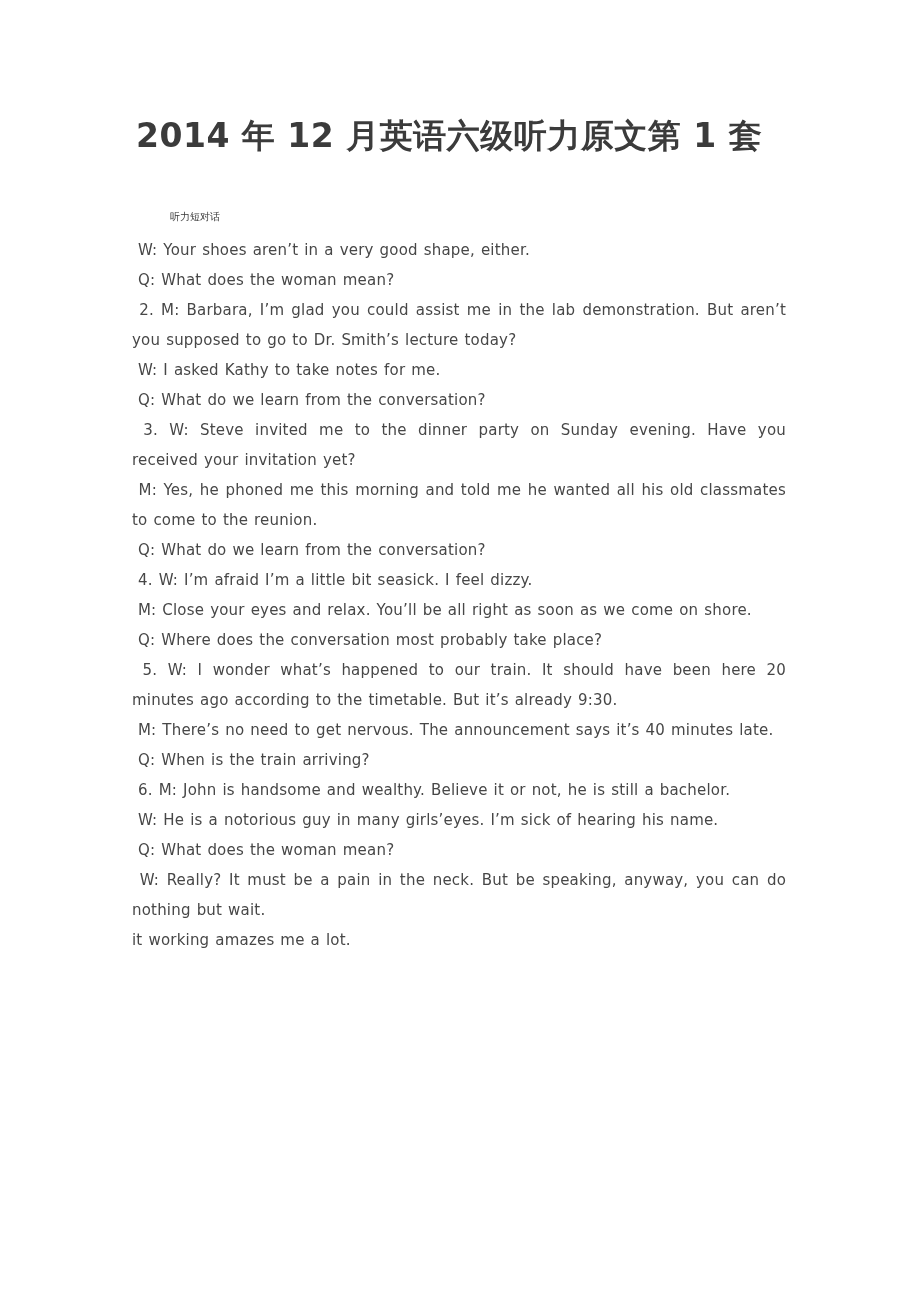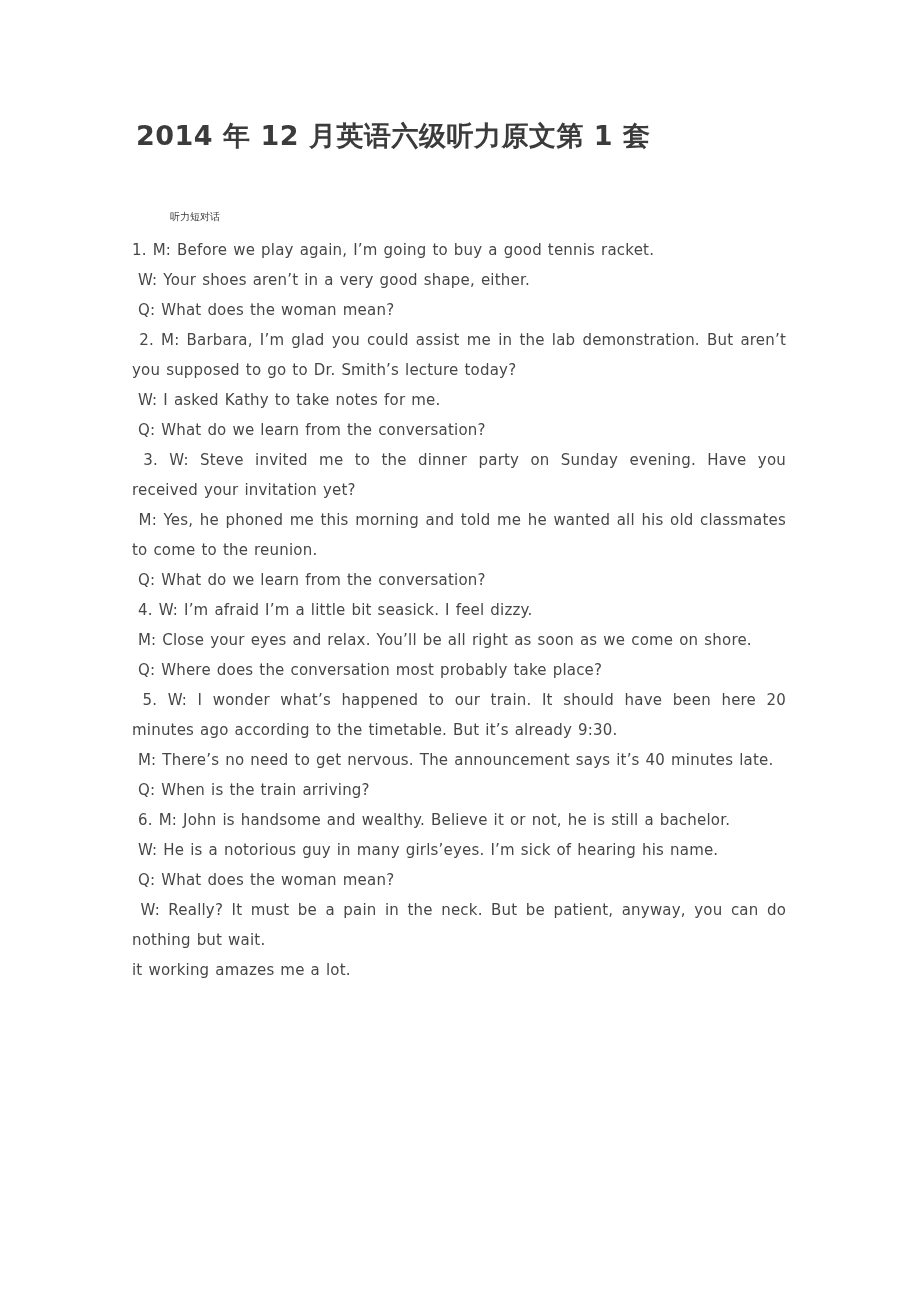--- a/index.html
+++ b/index.html
@@ -15,21 +15,21 @@
   }
   .page {
     box-sizing: border-box;
     width: 920px;
     height: 1302px;
     padding: 118px 130px 0 132px;
     background: #ffffff;
   }
   .doc-title {
     margin: 0 0 0 4px;
-    font-size: 27px;
+    font-size: 33px;
     font-weight: 700;
     line-height: 36px;
     color: #3b3b3b;
     letter-spacing: 0.5px;
     white-space: pre-wrap;
   }
   .section-heading {
     margin: 48px 0 3px 38px;
     font-size: 10px;
     line-height: 30px;
@@ -60,23 +60,20 @@
 </style>
 </head>
 <body>
 
 <div class="page">
   <h1 class="doc-title">2014 年 12 月英语六级听力原文第 1 套</h1>
 
   <div class="section-heading">听力短对话</div>
 
   <div class="doc-body">
-      <div class="para">
-        <div class="line">1. M: Before we play again, I’m going to buy a good tennis racket.</div>
-      </div>
       <div class="para">
         <div class="line"> W: Your shoes aren’t in a very good shape, either.</div>
       </div>
       <div class="para">
         <div class="line"> Q: What does the woman mean?</div>
       </div>
       <div class="para">
         <div class="line fill"> 2. M: Barbara, I’m glad you could assist me in the lab demonstration. But aren’t</div>
         <div class="line">you supposed to go to Dr. Smith’s lecture today?</div>
       </div>
@@ -119,20 +116,20 @@
       <div class="para">
         <div class="line"> 6. M: John is handsome and wealthy. Believe it or not, he is still a bachelor.</div>
       </div>
       <div class="para">
         <div class="line"> W: He is a notorious guy in many girls’eyes. I’m sick of hearing his name.</div>
       </div>
       <div class="para">
         <div class="line"> Q: What does the woman mean?</div>
       </div>
       <div class="para">
-        <div class="line fill"> W: Really? It must be a pain in the neck. But be patient, anyway, you can do</div>
+        <div class="line fill"> W: Really? It must be a pain in the neck. But be speaking, anyway, you can do</div>
         <div class="line">nothing but wait.</div>
       </div>
       <div class="para">
         <div class="line">it working amazes me a lot.</div>
       </div>
     </div>
 </div>
 
 </body></html>

